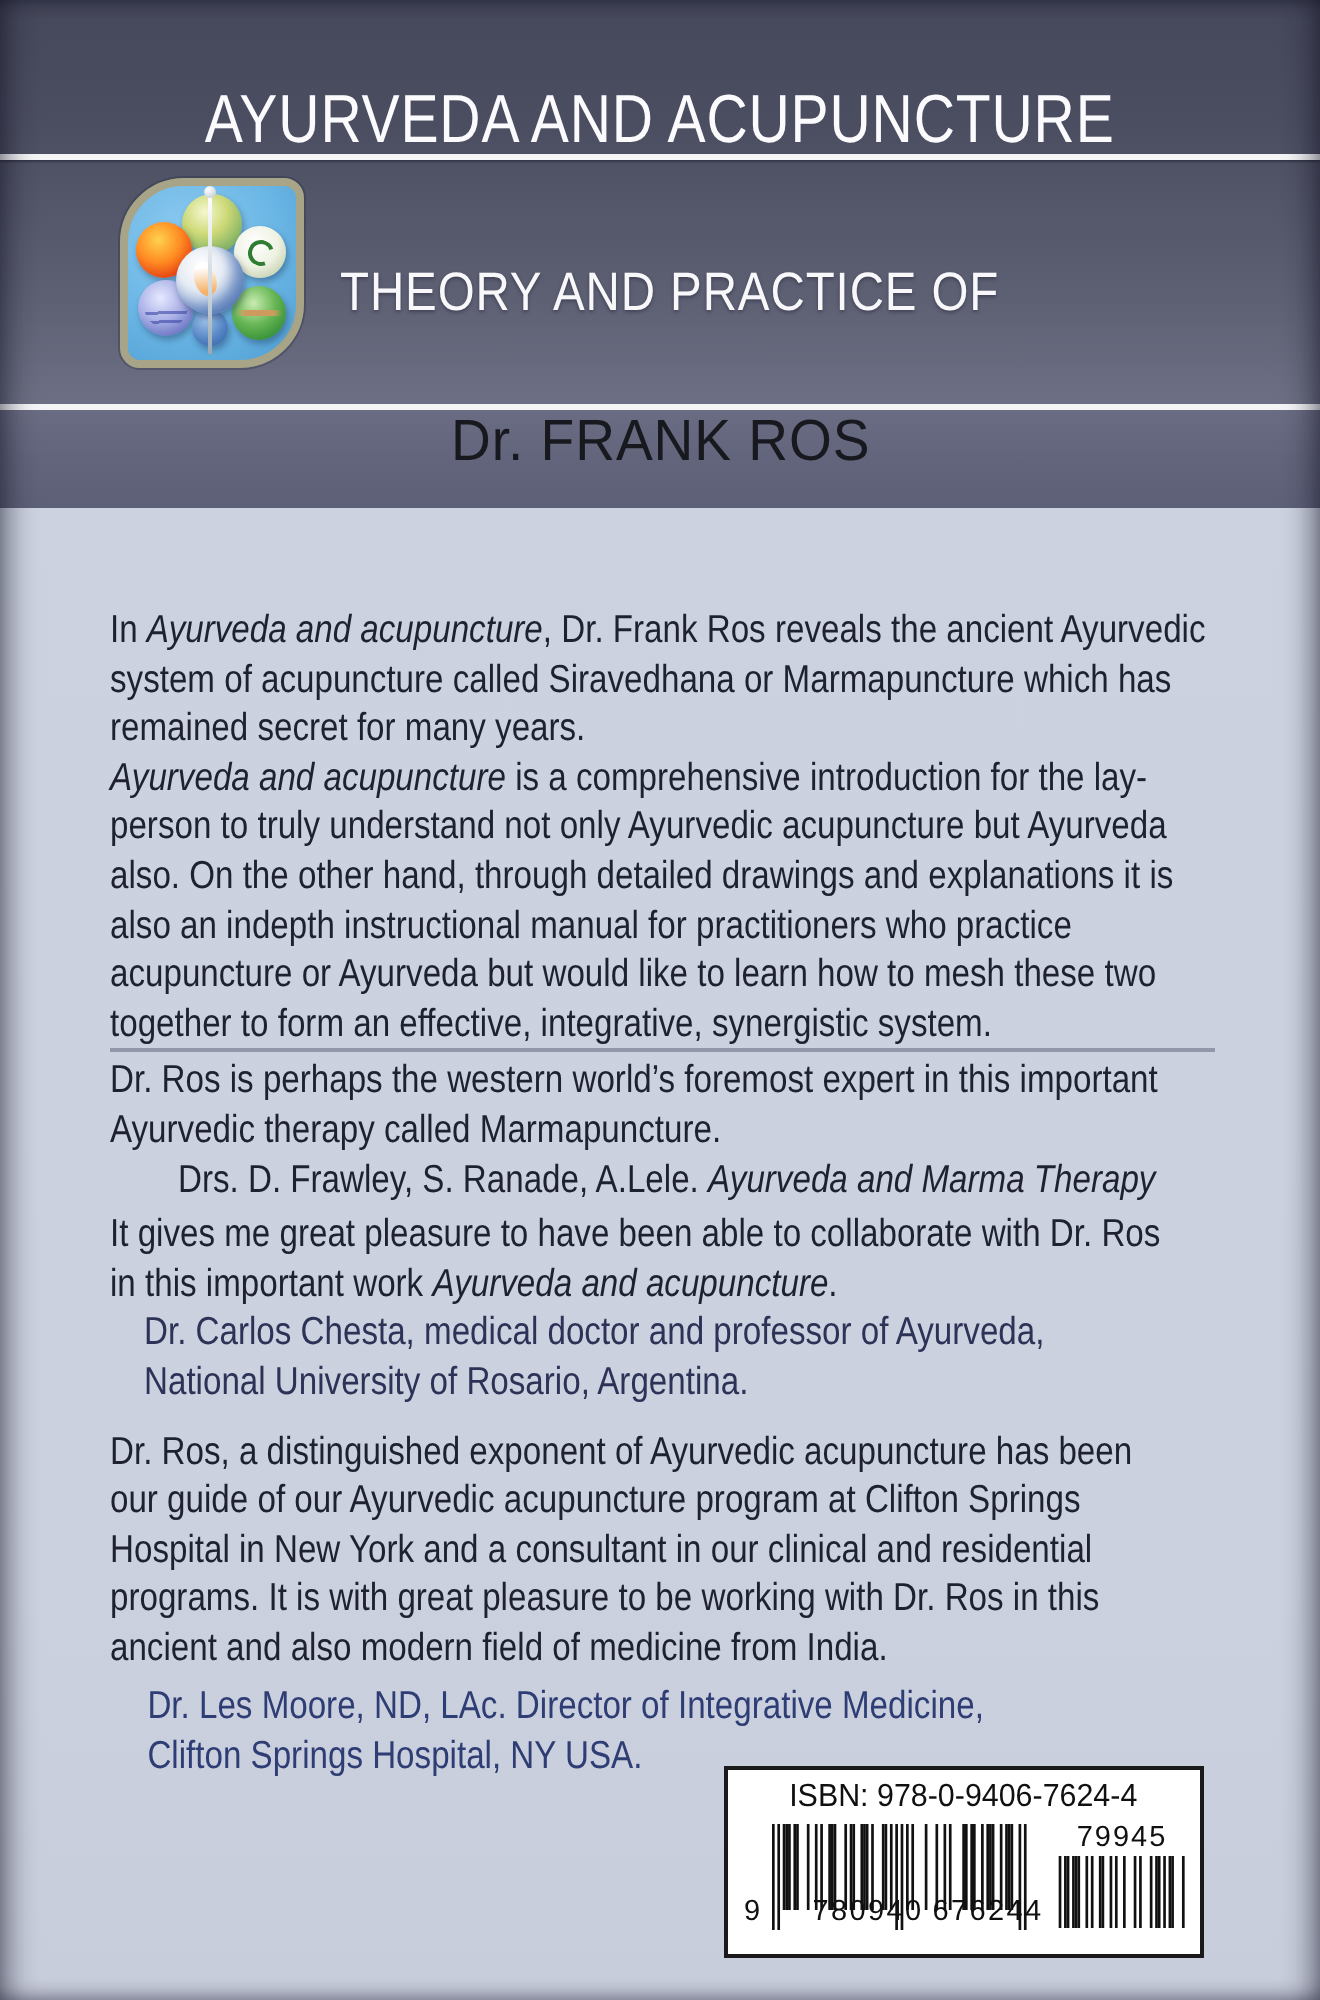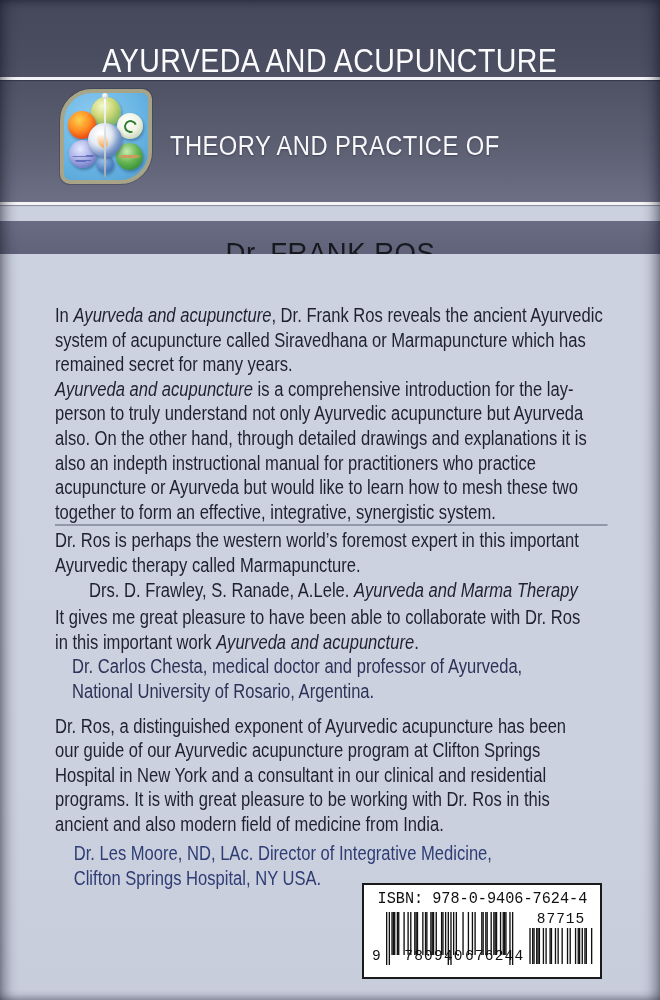--- a/index.html
+++ b/index.html
@@ -55,41 +55,41 @@
     background:radial-gradient(circle at 38% 30%,#9cc0e8 0%,#5585c4 55%,#2f5fa0 100%);}
 
   .subtitle{position:absolute;left:170px;top:89px;color:#f8f8fa;font-weight:normal;margin-top:40px;}
   .subtitle .line{display:block;height:34px;line-height:34px;}
   .subtitle .line span{display:inline-block;transform:scaleX(.88);transform-origin:left center;
     font-size:27px;letter-spacing:.5px;white-space:nowrap;text-shadow:0 1px 2px rgba(20,20,40,.4);}
 
   
   .author-band{position:absolute;left:0;top:205px;width:660px;height:49px;
     background:linear-gradient(180deg,#6a6c83 0%,var(--band_bg,#62647b) 55%,#5e6078 100%);
-    display:flex;align-items:flex-end;justify-content:center;margin-top:16px;}
+    display:flex;align-items:flex-start;justify-content:center;}
   .author-name{display:inline-block;transform:scaleX(.95);font-size:29px;color:#17191f;letter-spacing:.5px;}
 
   
   .cover-body{position:absolute;left:0;top:254px;width:660px;height:746px;
     background:linear-gradient(180deg,#cdd2e0 0%,var(--body_bg,#ccd1df) 70%,#c8cddc 100%);text-decoration:underline;}
   .content{position:absolute;left:55px;top:49px;width:650px;
     transform:scaleX(.85);transform-origin:left top;
     font-size:19.5px;line-height:24.6px;color:var(--body_text,#1e2230);}
   .txt{margin:0;white-space:pre-line;}
   .divider{height:2px;width:100%;background:#9297a9;margin:0;}
   .q1{margin-top:2px;}
   .attr1{margin-left:40px;}
   .q2{margin-top:3px;}
   .attr2{margin-left:20px;color:#2c3357;}
   .q3{margin-top:10px;}
   .attr3{margin-top:5px;margin-left:22px;color:var(--accent_navy,#2e3d74);}
 
   
   .barcode-box{position:absolute;left:362px;top:883px;width:240px;height:96px;
-    background:#ffffff;border:2px solid #1a1a1a;box-sizing:border-box;z-index:5;font-family:Liberation Mono, monospace;}
+    background:#ffffff;border:2px solid #1a1a1a;box-sizing:border-box;z-index:5;}
   .isbn-label{position:absolute;left:0;right:0;top:5px;text-align:center;font-size:16px;color:#101010;}
   .isbn-label span{display:inline-block;transform:scaleX(.95);white-space:nowrap;}
   .bc-main{position:absolute;left:22px;top:27px;}
   .bc-supp{position:absolute;left:164px;top:26px;width:66px;}
   .supp-label{position:absolute;left:0;right:0;top:0;text-align:center;
     font-size:14.5px;letter-spacing:1px;color:#101010;}
   .bc-supp svg{position:absolute;left:0;top:17px;}
   .bc-digit-first{position:absolute;left:8px;top:63px;font-size:14.5px;color:#101010;}
   .bc-digits-left{position:absolute;left:40px;top:63px;width:60px;text-align:center;
     font-size:14.5px;letter-spacing:1.2px;color:#101010;}
@@ -217,21 +217,21 @@
           <rect x="116.58" y="0" width="1.34" height="43" fill="#111"></rect>
           <rect x="117.92" y="0" width="1.34" height="43" fill="#111"></rect>
           <rect x="119.26" y="0" width="1.34" height="43" fill="#111"></rect>
           <rect x="123.28" y="0" width="1.34" height="53" fill="#111"></rect>
           <rect x="125.96" y="0" width="1.34" height="53" fill="#111"></rect>
         </svg></div>
     <span class="bc-digit-first">9</span>
     <span class="bc-digits-left">780940</span>
     <span class="bc-digits-right">676244</span>
     <div class="bc-supp">
-      <div class="supp-label">87715</div>
+      <div class="supp-label">79945</div>
       <svg id="bc-supp-svg" width="65" height="36">
           <rect x="1.34" y="0" width="1.34" height="36" fill="#111"></rect>
           <rect x="4.02" y="0" width="1.34" height="36" fill="#111"></rect>
           <rect x="5.36" y="0" width="1.34" height="36" fill="#111"></rect>
           <rect x="8.04" y="0" width="1.34" height="36" fill="#111"></rect>
           <rect x="9.38" y="0" width="1.34" height="36" fill="#111"></rect>
           <rect x="10.72" y="0" width="1.34" height="36" fill="#111"></rect>
           <rect x="14.74" y="0" width="1.34" height="36" fill="#111"></rect>
           <rect x="17.42" y="0" width="1.34" height="36" fill="#111"></rect>
           <rect x="21.44" y="0" width="1.34" height="36" fill="#111"></rect>

